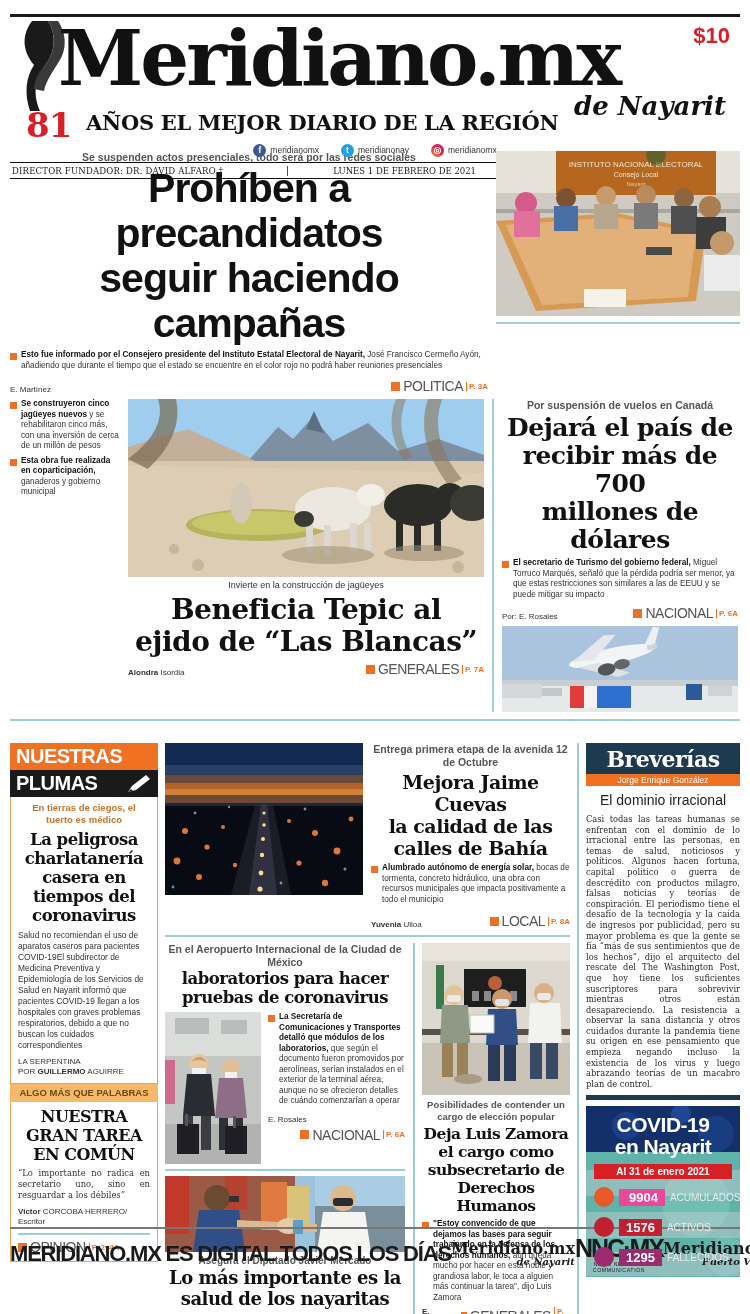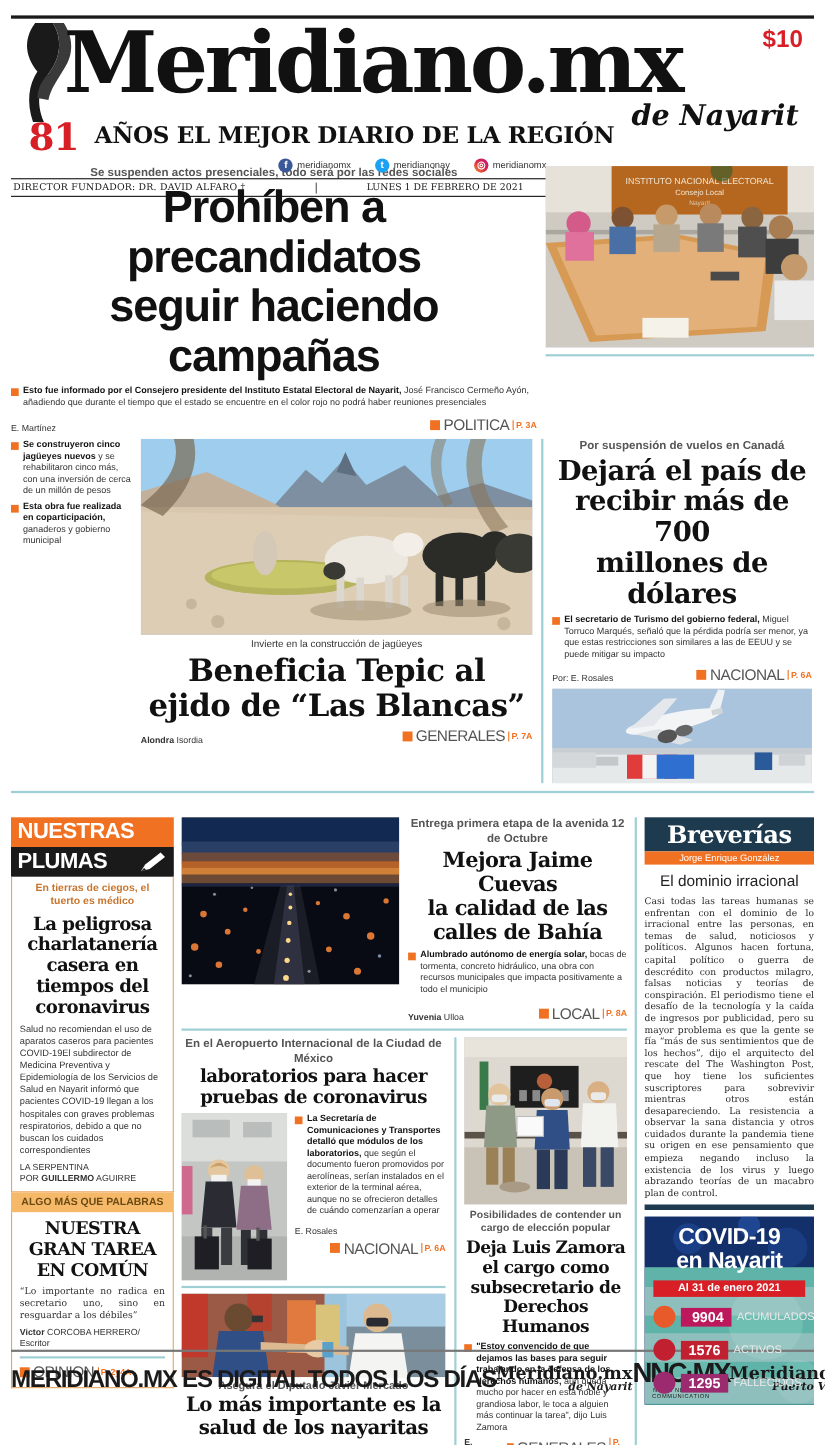--- a/index.html
+++ b/index.html
@@ -144,21 +144,21 @@
   .covid-t { font-family:"Liberation Sans",sans-serif; font-weight:bold;
              font-size:21px; color:#fff; text-align:center; line-height:22px;
              letter-spacing:-.5px; position:relative; z-index:2;}
   .covid-date { background:#d81f26; color:#fff; font-size:10px; font-weight:bold;
                 text-align:center; padding:2px; margin:6px 0 8px; position:relative; z-index:2;}
   .stat { display:flex; align-items:center; gap:5px; margin-bottom:10px; position:relative; z-index:2;}
   .virus { width:20px; height:20px; border-radius:50%; flex:0 0 20px; }
   .v-or { background:#e85a2a; } .v-rd { background:#c02030; } .v-pk { background:#9c2a6e; }
   .pill { font-family:"Liberation Sans",sans-serif; font-weight:bold; font-size:13px;
           color:#fff; padding:1px 7px; }
-  .p-or { background:#be185d;padding-left:10px; } .p-rd { background:#c02030; } .p-pk { background:#9c2a6e; }
+  .p-or { background:#ec4899;padding-left:10px; } .p-rd { background:#c02030; } .p-pk { background:#9c2a6e; }
   .stat-lbl { font-size:10px; color:#eaeaea; letter-spacing:0px;}
 
   
   .footer { position:absolute; left:10px; right:10px; bottom:8px; }
   .foot-rule { height:2px; background:#777; margin-bottom:5px; }
   .foot-row { display:flex; align-items:center; justify-content:space-between; height:40px;}
   .foot-slogan { font-family:"Liberation Sans",sans-serif; font-weight:bold;
                  font-size:22px; letter-spacing:-1.2px; color:#1a1a1a; white-space:nowrap;}
   .mini-logo { text-align:right; line-height:1; }
   .mini-logo .m1 { font-family:"DejaVu Serif",serif; font-weight:bold; font-size:16px;}

